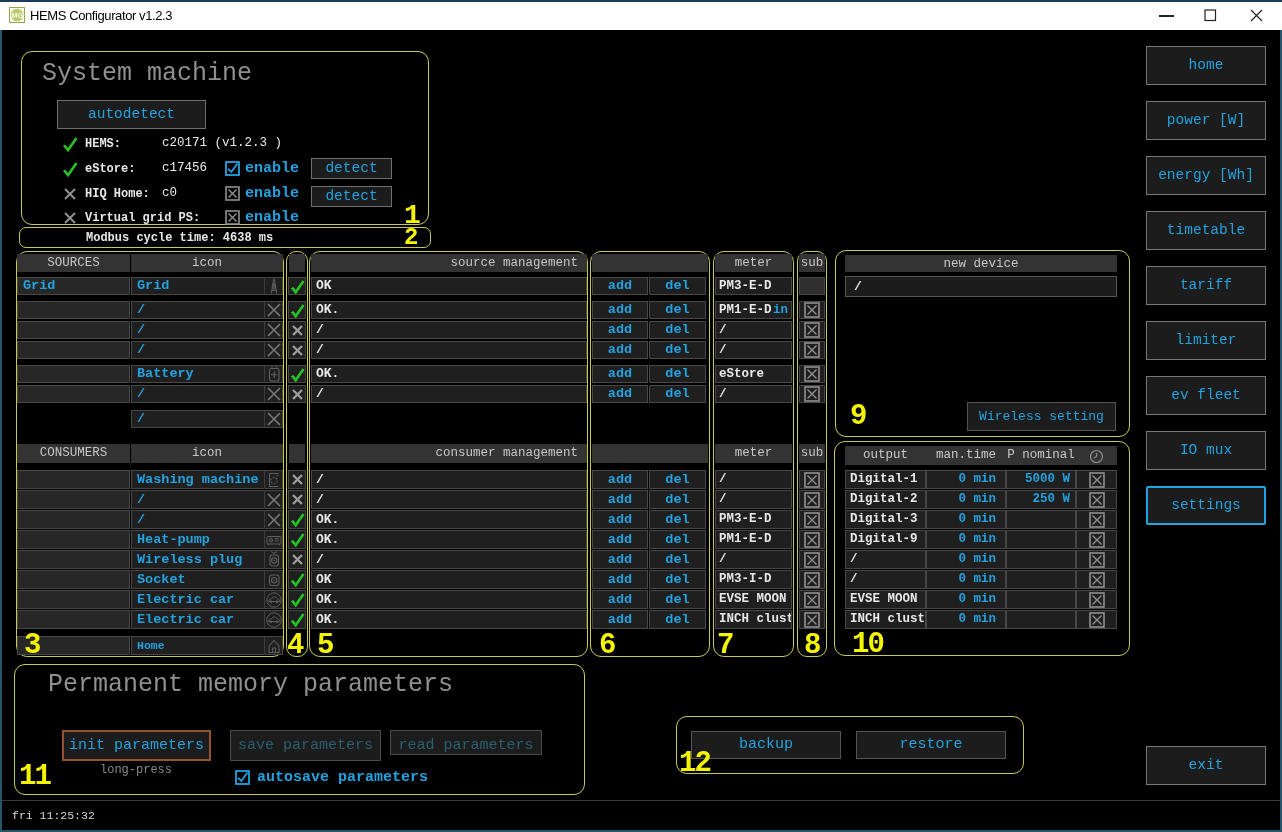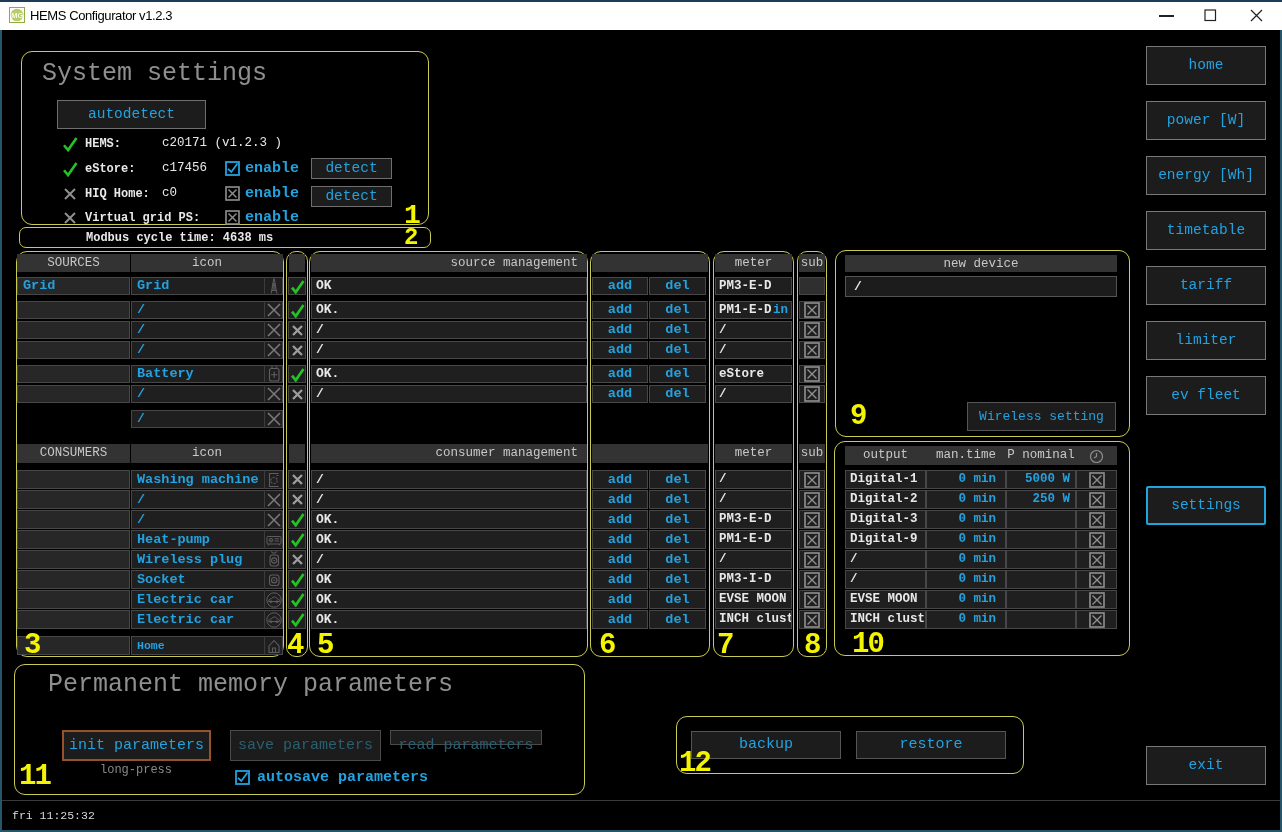--- a/index.html
+++ b/index.html
@@ -34,24 +34,25 @@
       </svg></div>
 <div class="ab" style="left:2px;top:800px;width:1278px;height:1px;background:#3a3a3a;"></div>
 <div class="t" style="left:12px;top:808px;font:11.5px/16px 'Liberation Mono',monospace;color:#d8d8d8;">fri 11:25:32</div>
 <div class="btn" style="left:1146px;top:46px;width:120px;height:39px;line-height:37px;">home</div>
 <div class="btn" style="left:1146px;top:101px;width:120px;height:39px;line-height:37px;">power [W]</div>
 <div class="btn" style="left:1146px;top:156px;width:120px;height:39px;line-height:37px;">energy [Wh]</div>
 <div class="btn" style="left:1146px;top:211px;width:120px;height:39px;line-height:37px;">timetable</div>
 <div class="btn" style="left:1146px;top:266px;width:120px;height:39px;line-height:37px;">tariff</div>
 <div class="btn" style="left:1146px;top:321px;width:120px;height:39px;line-height:37px;text-align:center;">limiter</div>
 <div class="btn" style="left:1146px;top:376px;width:120px;height:39px;line-height:37px;">ev fleet</div>
+<div class="btn" style="left:1146px;top:431px;width:120px;height:39px;line-height:37px;">IO mux</div>
 <div class="btn" style="left:1146px;top:486px;width:120px;height:39px;border:2px solid #23a2e0;line-height:35px;border-radius:2px;">settings</div>
 <div class="btn" style="left:1146px;top:746px;width:120px;height:39px;line-height:37px;">exit</div>
 <div class="pan" style="left:21px;top:51px;width:408px;height:174px;"></div>
-<div class="t" style="left:42px;top:60px;font:25px/27px 'Liberation Mono',monospace;color:#8f8f8f;">System settings</div>
+<div class="t" style="left:42px;top:60px;font:25px/27px 'Liberation Mono',monospace;color:#8f8f8f;">System machine</div>
 <div class="btn" style="left:57px;top:100px;width:149px;height:29px;line-height:27px;border-color:#6f6f6f;">autodetect</div>
 <div class="t" style="left:62px;top:136px;"><svg width="16" height="16" viewBox="0 0 16 16">
         <path d="M2 9.28 L6.08 14.08 L14.5 2" fill="none" stroke="#25c225" stroke-width="2.6"></path>
       </svg></div>
 <div class="t" style="left:85px;top:137px;font:bold 12px/14px 'Liberation Mono',monospace;color:#e8e8e8;">HEMS:</div>
 <div class="t" style="left:162px;top:136px;font:12.5px/15px 'Liberation Mono',monospace;color:#e8e8e8;">c20171 (v1.2.3 )</div>
 <div class="t" style="left:62px;top:161px;"><svg width="16" height="16" viewBox="0 0 16 16">
         <path d="M2 9.28 L6.08 14.08 L14.5 2" fill="none" stroke="#25c225" stroke-width="2.6"></path>
       </svg></div>
 <div class="t" style="left:85px;top:162px;font:bold 12px/14px 'Liberation Mono',monospace;color:#e8e8e8;">eStore:</div>
@@ -503,21 +504,21 @@
 <div class="cell" style="left:1076px;top:610px;width:41px;height:19px;"></div>
 <div class="t" style="left:1076px;top:610px;"><div class="ic" style="width:41px;height:19px;"><svg width="16" height="16" viewBox="0 0 16 16">
           <rect x="1" y="1" width="14" height="14" fill="none" stroke="#909090" stroke-width="1.6"></rect>
           <path d="M3.5 3.5 L12.5 12.5 M12.5 3.5 L3.5 12.5" fill="none" stroke="#909090" stroke-width="1.4"></path>
         </svg></div></div>
 <div class="num" style="left:852px;top:630px;">10</div>
 <div class="pan" style="left:14px;top:664px;width:571px;height:131px;"></div>
 <div class="t" style="left:48px;top:671px;font:25px/27px 'Liberation Mono',monospace;color:#8f8f8f;">Permanent memory parameters</div>
 <div class="btn" style="left:62px;top:730px;width:149px;height:31px;line-height:28px;border:2px solid #96522b;font-size:15px;">init parameters</div>
 <div class="btn" style="left:230px;top:730px;width:151px;height:31px;line-height:29px;border-color:#4a4a4a;color:#2a5f70;font-size:15px;">save parameters</div>
-<div class="btn" style="left:390px;top:730px;width:152px;height:15px;line-height:29px;border-color:#4a4a4a;color:#2a5f70;font-size:15px;">read parameters</div>
+<div class="btn" style="left:390px;top:730px;width:152px;height:25px;line-height:29px;border-color:#4a4a4a;color:#2a5f70;font-size:15px;">read parameters</div>
 <div class="t" style="left:100px;top:763px;font:12px/14px 'Liberation Mono',monospace;color:#8a8a8a;">long-press</div>
 <div class="t" style="left:235px;top:770px;"><svg width="15" height="15" viewBox="0 0 15 15">
         <rect x="1" y="1" width="13" height="13" fill="none" stroke="#23a2e0" stroke-width="1.8"></rect>
         <path d="M3 7.800000000000001 L6.3 11 L12.5 2.5" fill="none" stroke="#23a2e0" stroke-width="1.8"></path>
       </svg></div>
 <div class="t" style="left:257px;top:770px;font:bold 15px/16px 'Liberation Mono',monospace;color:#23a2e0;">autosave parameters</div>
 <div class="num" style="left:19px;top:762px;">11</div>
 <div class="pan" style="left:676px;top:716px;width:348px;height:58px;"></div>
 <div class="btn" style="left:691px;top:731px;width:150px;height:28px;line-height:26px;border-color:#555;font-size:15px;">backup</div>
 <div class="btn" style="left:856px;top:731px;width:150px;height:28px;line-height:26px;border-color:#555;font-size:15px;">restore</div>

